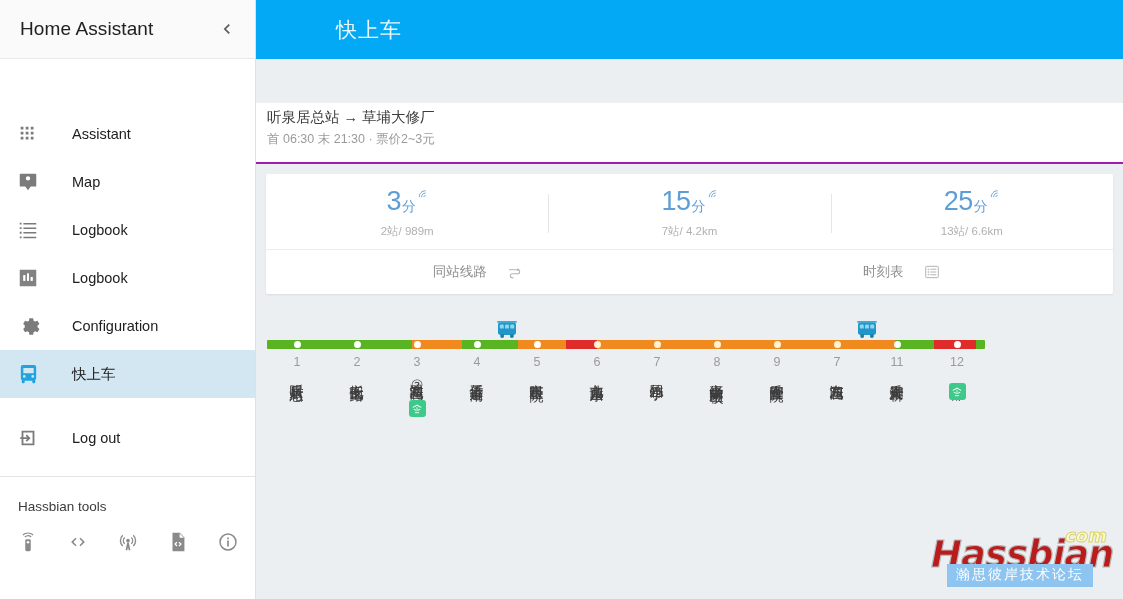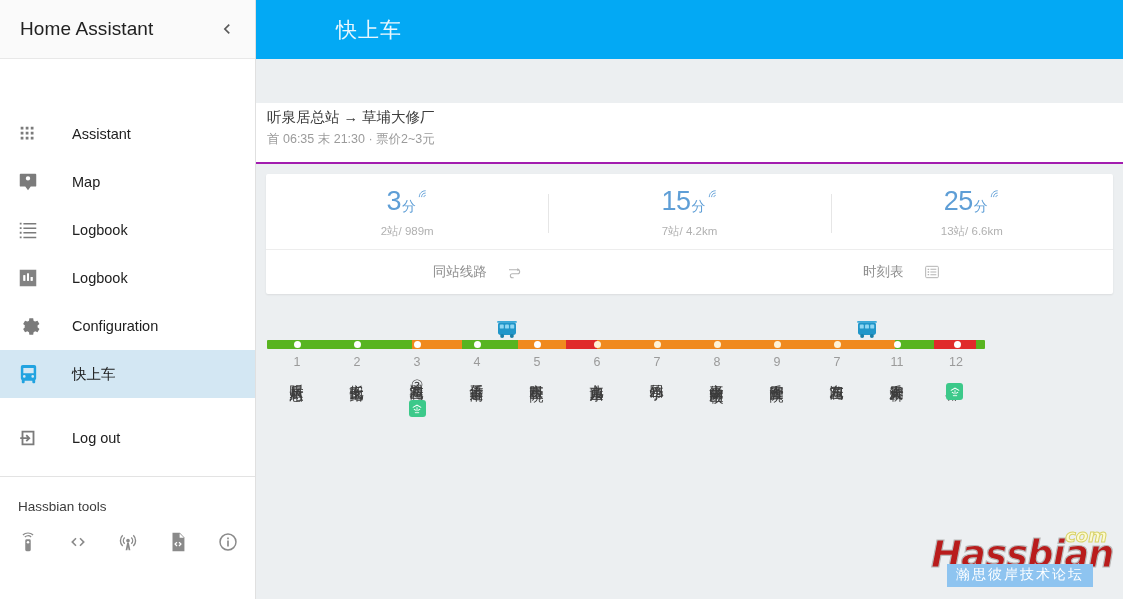--- a/index.html
+++ b/index.html
@@ -332,21 +332,21 @@
   </div>
 
   <div id="main">
 
     <div class="app-bar">
       <div class="app-bar-title">快上车</div>
     </div>
 
     <div class="route-head">
       <div class="route-name">听泉居总站 → 草埔大修厂</div>
-      <div class="route-sub">首 06:35 末 21:30 · 票价2~3元</div>
+      <div class="route-sub">首 06:30 末 21:30 · 票价2~3元</div>
     </div>
 
     <div class="card-wrap">
       <div class="card">
 
         <div class="eta-row">
 
           <div class="eta-cell">
             <div class="eta-main">
               <span class="eta-num">3</span>
@@ -506,21 +506,21 @@
               <div class="st-name">香蜜湖医院</div>
             </div>
             <div class="station" style="left: 570px;">
               <div class="st-num">7</div>
               <div class="st-name">东海花园</div>
             </div>
             <div class="station" style="left: 630px;">
               <div class="st-num">11</div>
               <div class="st-name">香蜜湖天桥</div>
             </div>
-            <div class="station" style="left: 676px; align-items: flex-end;">
+            <div class="station" style="left: 690px;">
               <div class="st-num">12</div>
               <div class="st-name">水榭花都</div>
               <div class="st-badge">
                 <svg width="12" height="12" viewBox="0 0 24 24">
                   <path fill="#fff" d="M12 3.2 3.6 8.2v1.9L12 5.4l8.4 4.7V8.2z"></path>
                   <path fill="#fff" d="M11.1 8.4h1.8v8.2h-1.8z"></path>
                   <path fill="#fff" d="m6.2 11.4 4.2 2.4-1 1.6-4.2-2.4zm11.6 0 1 1.6-4.2 2.4-1-1.6z"></path>
                   <path fill="#fff" d="M7.7 18.6h8.6v1.7H7.7z"></path>
                 </svg>
               </div>

